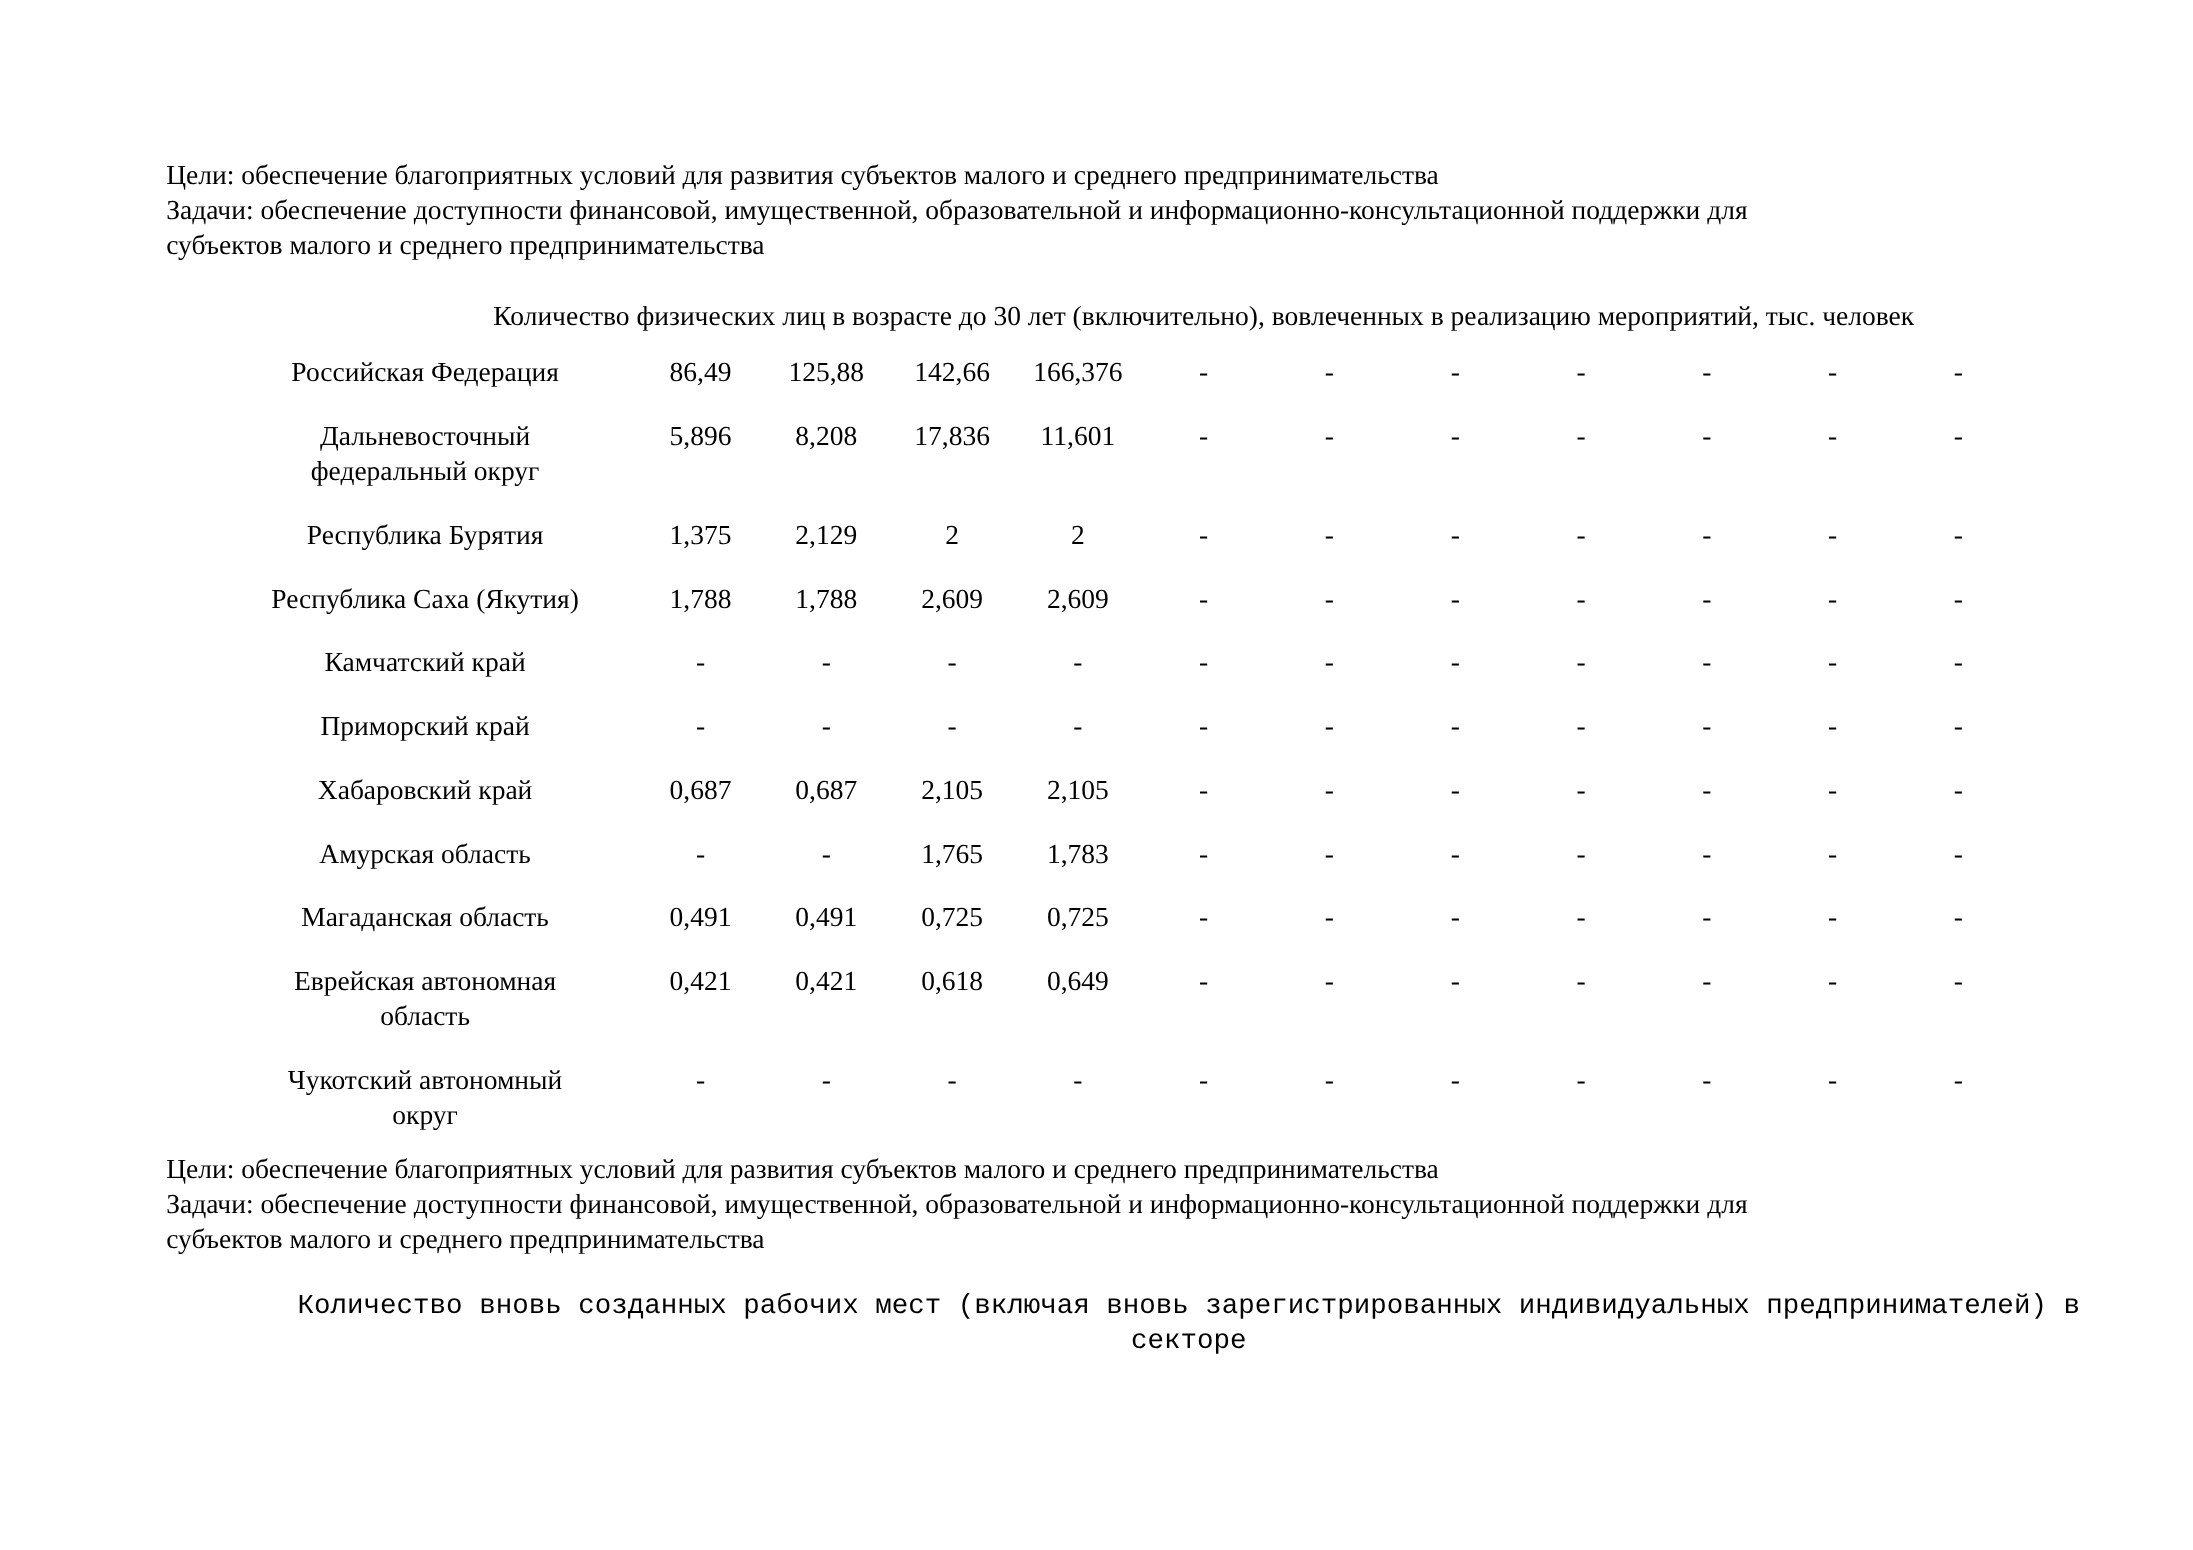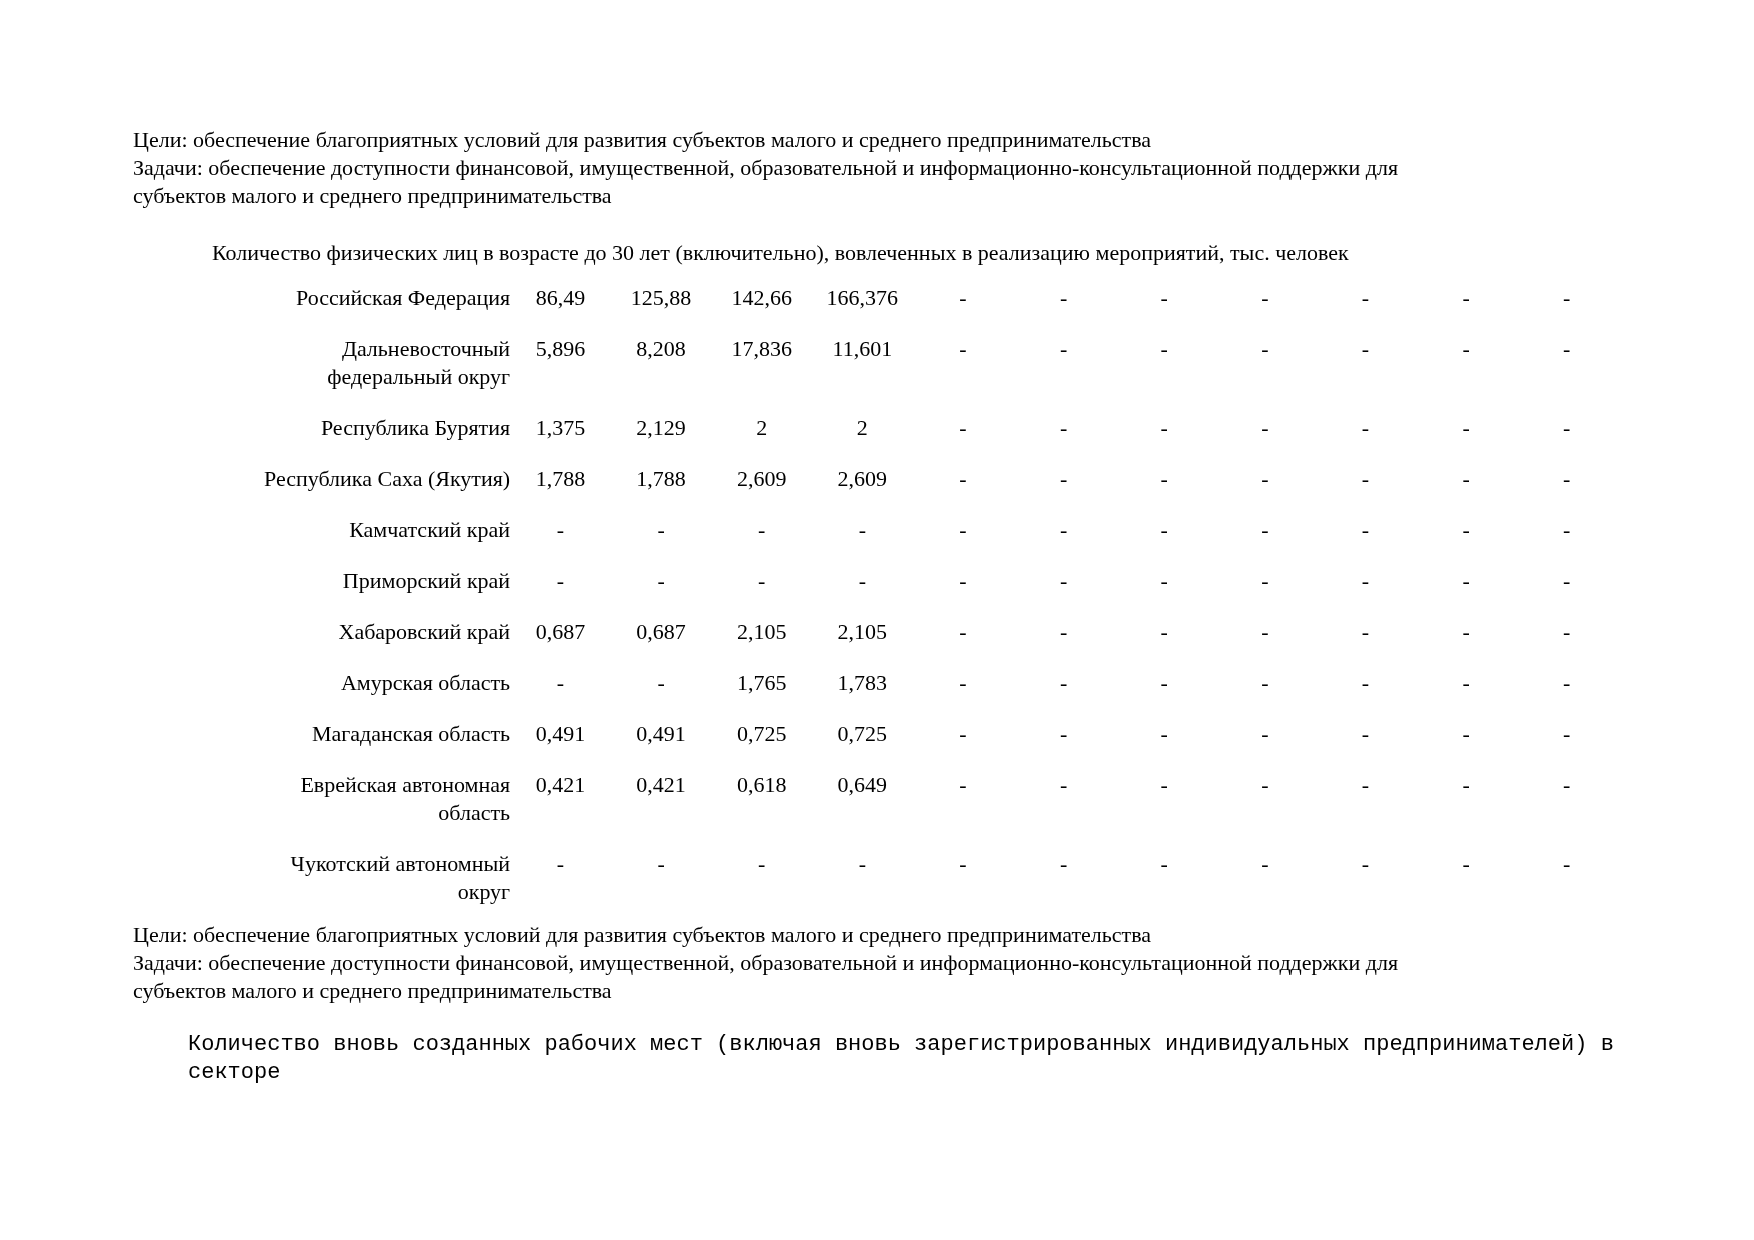--- a/index.html
+++ b/index.html
@@ -25,20 +25,21 @@
   .intro.intro2 {
     padding-top: 0;
   }
   .intro p {
     margin: 0;
     white-space: pre-line;
   }
   .indicator-title {
     margin: 29px 40px 17px 212px;
     white-space: pre-line;
+    text-align: center;
   }
   .indicator-title.title2 {
     margin: 26px 40px 0 188px;
     font-family: Liberation Mono, monospace;
   }
   table.indicator-table {
     border-collapse: collapse;
     table-layout: fixed;
     margin-left: 170px;
     width: 1447px;
@@ -49,21 +50,21 @@
   table.indicator-table col.value-col  { width: 100.6px; }
   table.indicator-table td {
     padding: 0 0 23px 0;
     vertical-align: top;
     border: none;
   }
   table.indicator-table tr:last-child td {
     padding-bottom: 15px;
   }
   td.region-cell {
-    text-align: right;
+    text-align: center;
     white-space: pre-line;
     padding-right: 8px;
   }
   td.value-cell {
     text-align: center;
   }
 </style>
 </head>
 <body>
 

